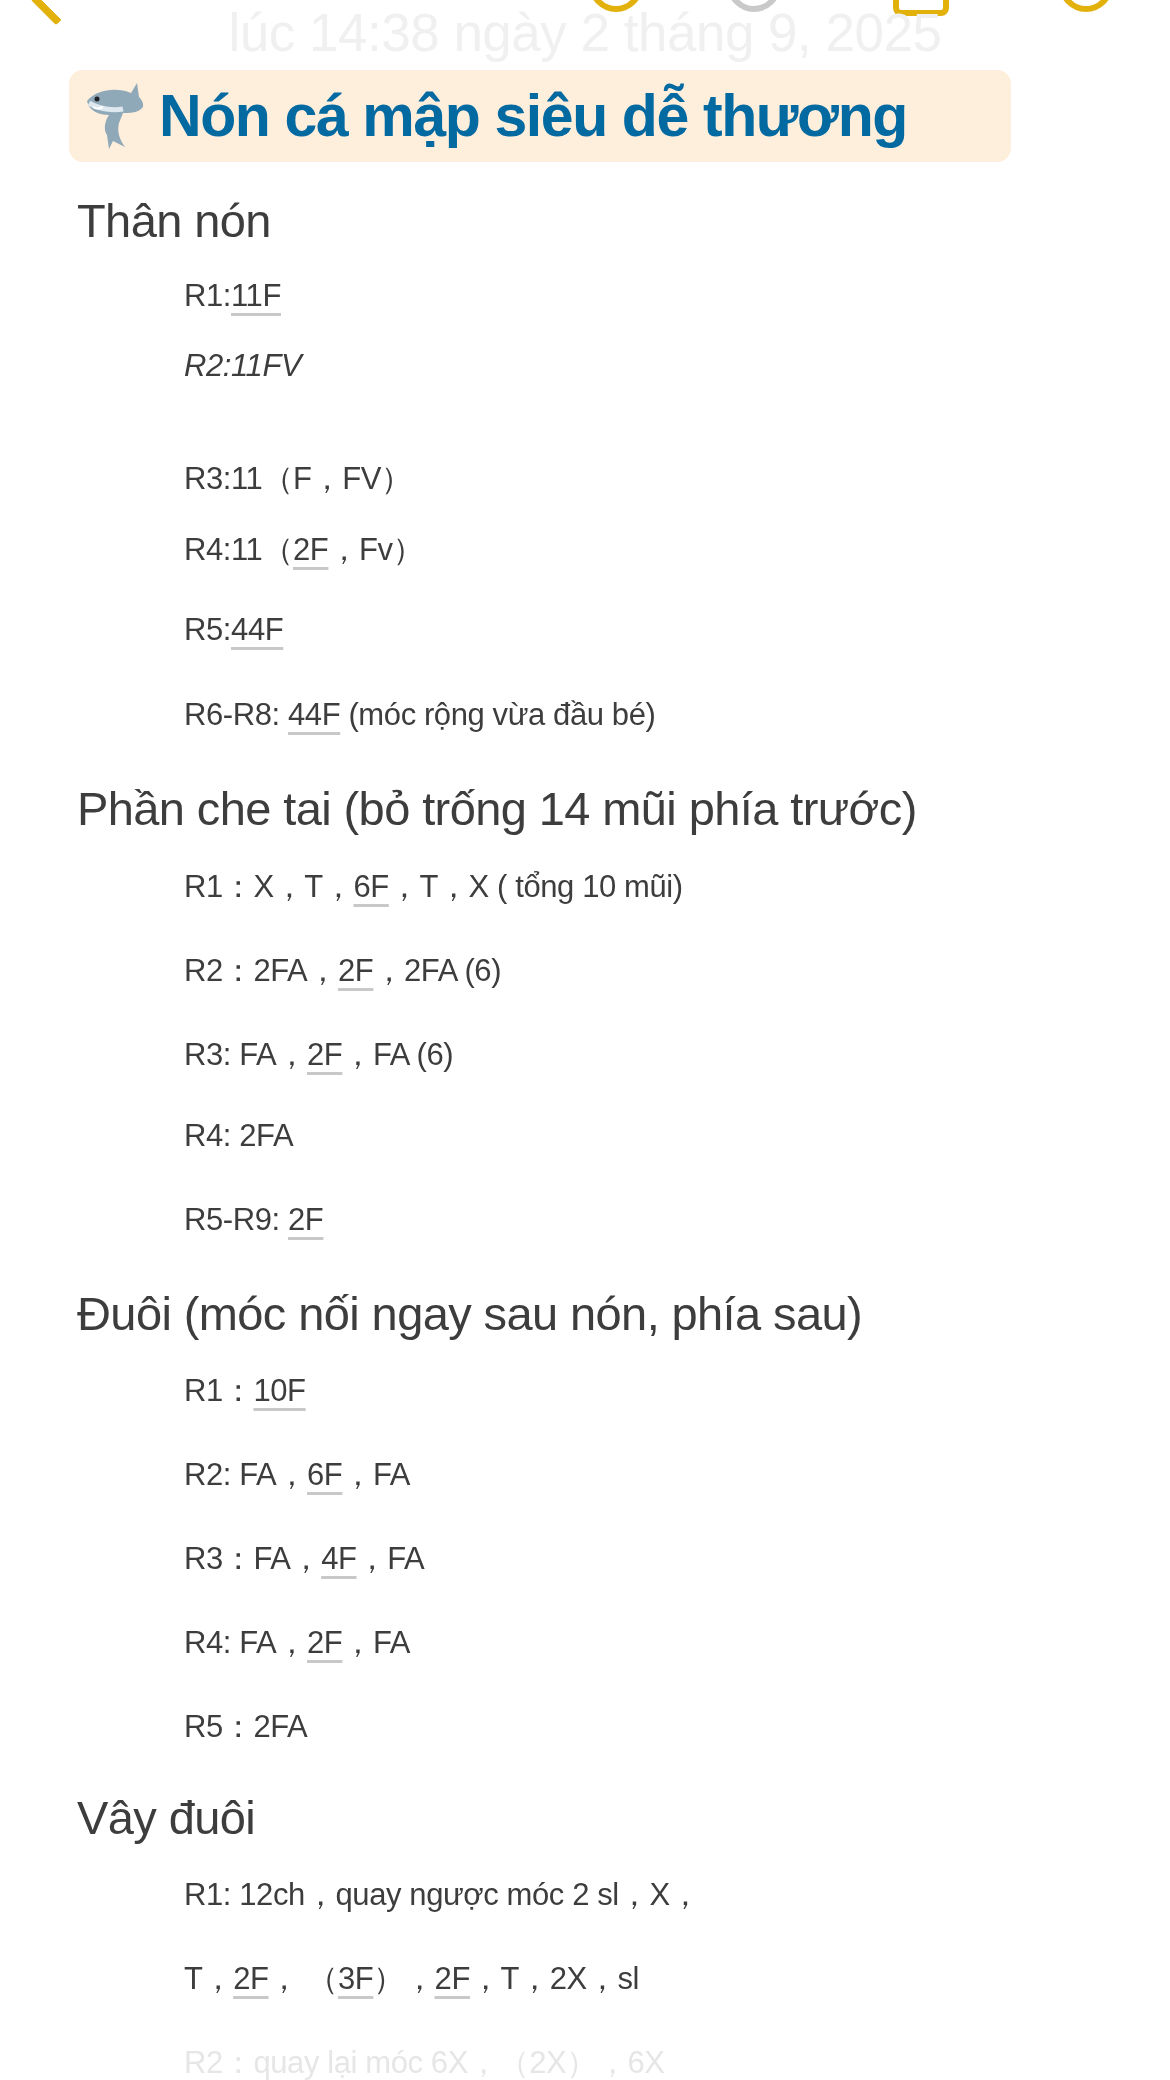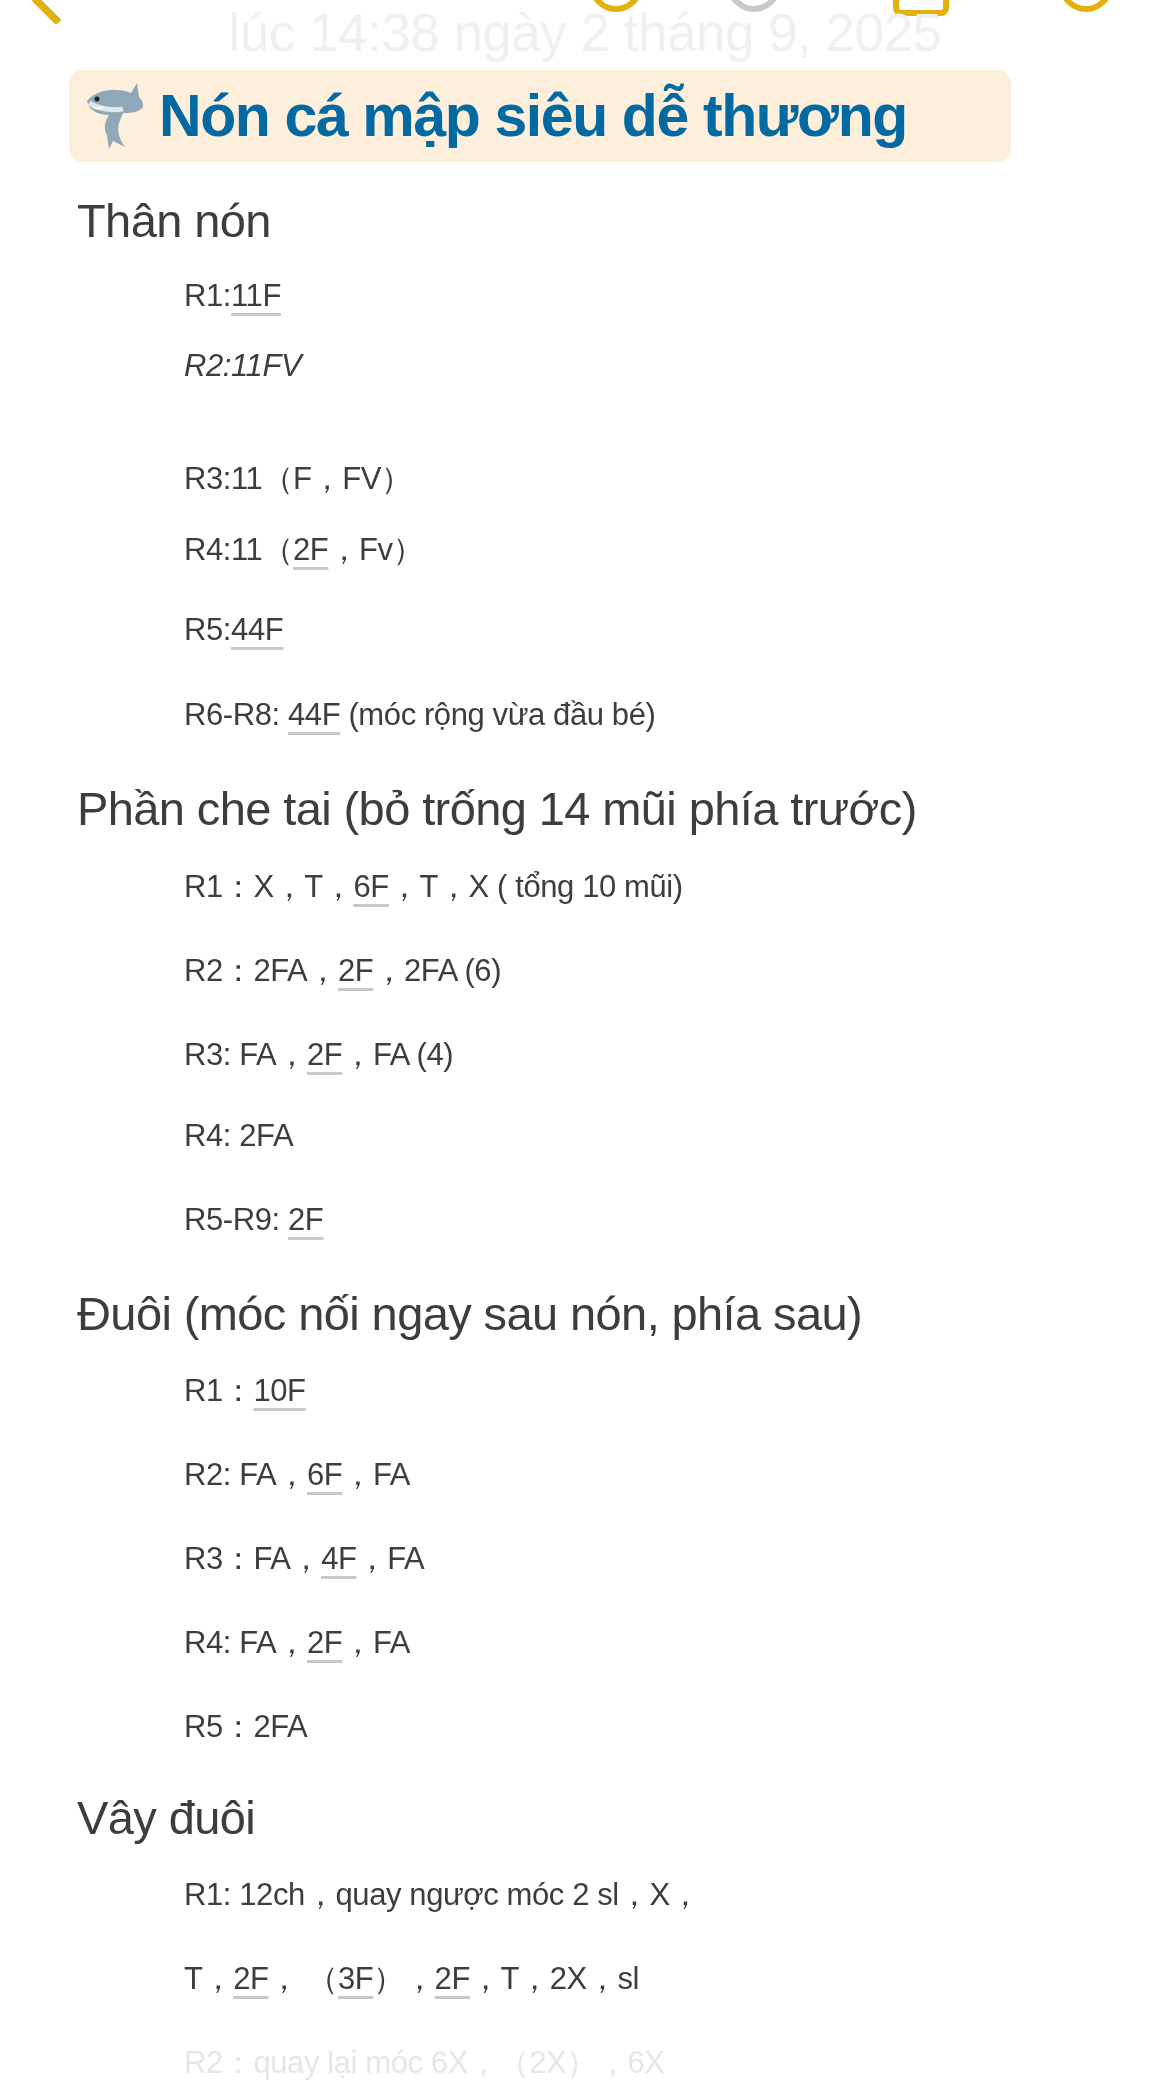--- a/index.html
+++ b/index.html
@@ -71,21 +71,21 @@
 <div class="line row" style="top:278px;"><span>R1:</span><span class="u">11F</span></div>
 <div class="line row" style="top:348px;font-style:italic;"><span>R2:11FV</span></div>
 <div class="line row" style="top:458px;"><span>R3:11（F，FV）</span></div>
 <div class="line row" style="top:529px;"><span>R4:11（</span><span class="u">2F</span><span>，Fv）</span></div>
 <div class="line row" style="top:612px;"><span>R5:</span><span class="u">44F</span></div>
 <div class="line row" style="top:697px;"><span>R6-R8: </span><span class="u">44F</span><span> (móc rộng vừa đầu bé)</span></div>
 
 <div class="line heading" style="top:781px;">Phần che tai (bỏ trống 14 mũi phía trước)</div>
 <div class="line row" style="top:866px;"><span>R1：X，T，</span><span class="u">6F</span><span>，T，X  ( tổng 10 mũi)</span></div>
 <div class="line row" style="top:950px;text-align:center;"><span>R2：2FA，</span><span class="u">2F</span><span>，2FA  (6)</span></div>
-<div class="line row" style="top:1034px;"><span>R3:  FA，</span><span class="u">2F</span><span>，FA  (4)</span></div>
+<div class="line row" style="top:1034px;"><span>R3:  FA，</span><span class="u">2F</span><span>，FA  (6)</span></div>
 <div class="line row" style="top:1118px;"><span>R4: 2FA</span></div>
 <div class="line row" style="top:1202px;"><span>R5-R9: </span><span class="u">2F</span></div>
 
 <div class="line heading" style="top:1286px;">Đuôi (móc nối ngay sau nón, phía sau)</div>
 <div class="line row" style="top:1370px;"><span>R1：</span><span class="u">10F</span></div>
 <div class="line row" style="top:1454px;"><span>R2: FA，</span><span class="u">6F</span><span>，FA</span></div>
 <div class="line row" style="top:1538px;"><span>R3：FA，</span><span class="u">4F</span><span>，FA</span></div>
 <div class="line row" style="top:1622px;"><span>R4: FA，</span><span class="u">2F</span><span>，FA</span></div>
 <div class="line row" style="top:1706px;"><span>R5：2FA</span></div>
 

